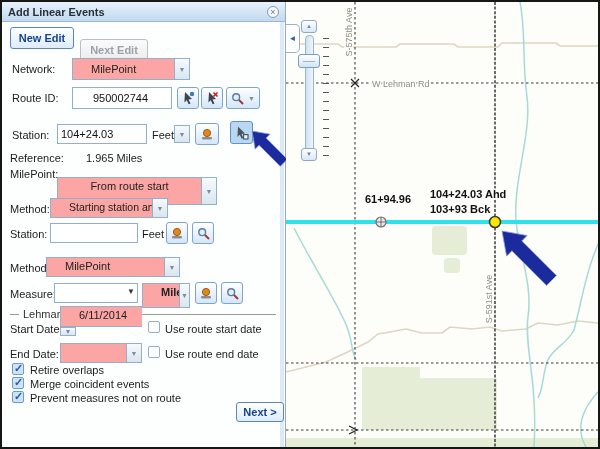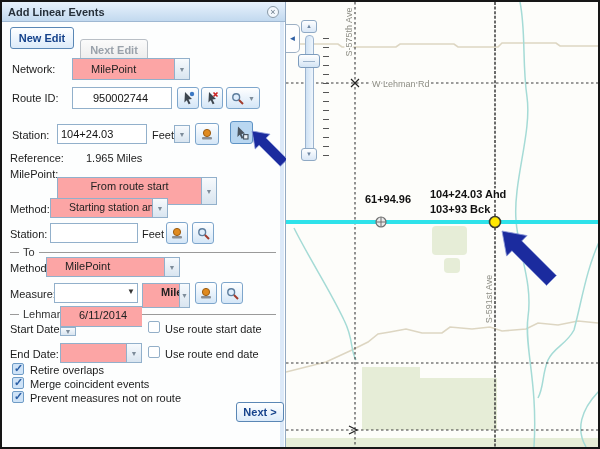--- a/index.html
+++ b/index.html
@@ -147,25 +147,20 @@
         <circle cx="7" cy="5" r="3.6" fill="#e08a1e" stroke="#9c5c10"></circle>
       </svg>
     </div>
     <div class="icon-btn" style="left:190px;top:220px;width:22px;">
       <svg width="13" height="13" viewBox="0 0 13 13">
         <circle cx="5.2" cy="5.2" r="3.4" fill="#dfeefd" stroke="#5d7d9d" stroke-width="1.4"></circle>
         <line x1="8" y1="8" x2="12" y2="12" stroke="#a23b2c" stroke-width="2"></line>
       </svg>
     </div>
 
-    <div class="sep" style="top:244px;">
-      <span class="l1"></span>
-        <span>To</span>
-        <span class="l2"></span>
-    </div>
     <div class="lbl" style="left:8px;top:260px;">Method:</div>
     <div class="combo" style="left:44px;top:255px;width:134px;height:20px;">
       <span class="cv">MilePoint</span>
       <span class="ca">▼</span>
     </div>
     <div class="lbl" style="left:8px;top:286px;">Measure:</div>
     <div class="field" style="left:52px;top:281px;width:84px;height:20px;"></div>
     <div class="lbl" style="left:125px;top:285px;color:#333;font-size:8px;">▼</div>
     <div class="combo" style="left:140px;top:281px;width:48px;height:25px;">
       <span class="cv" style="font-weight:bold;">Miles</span>

